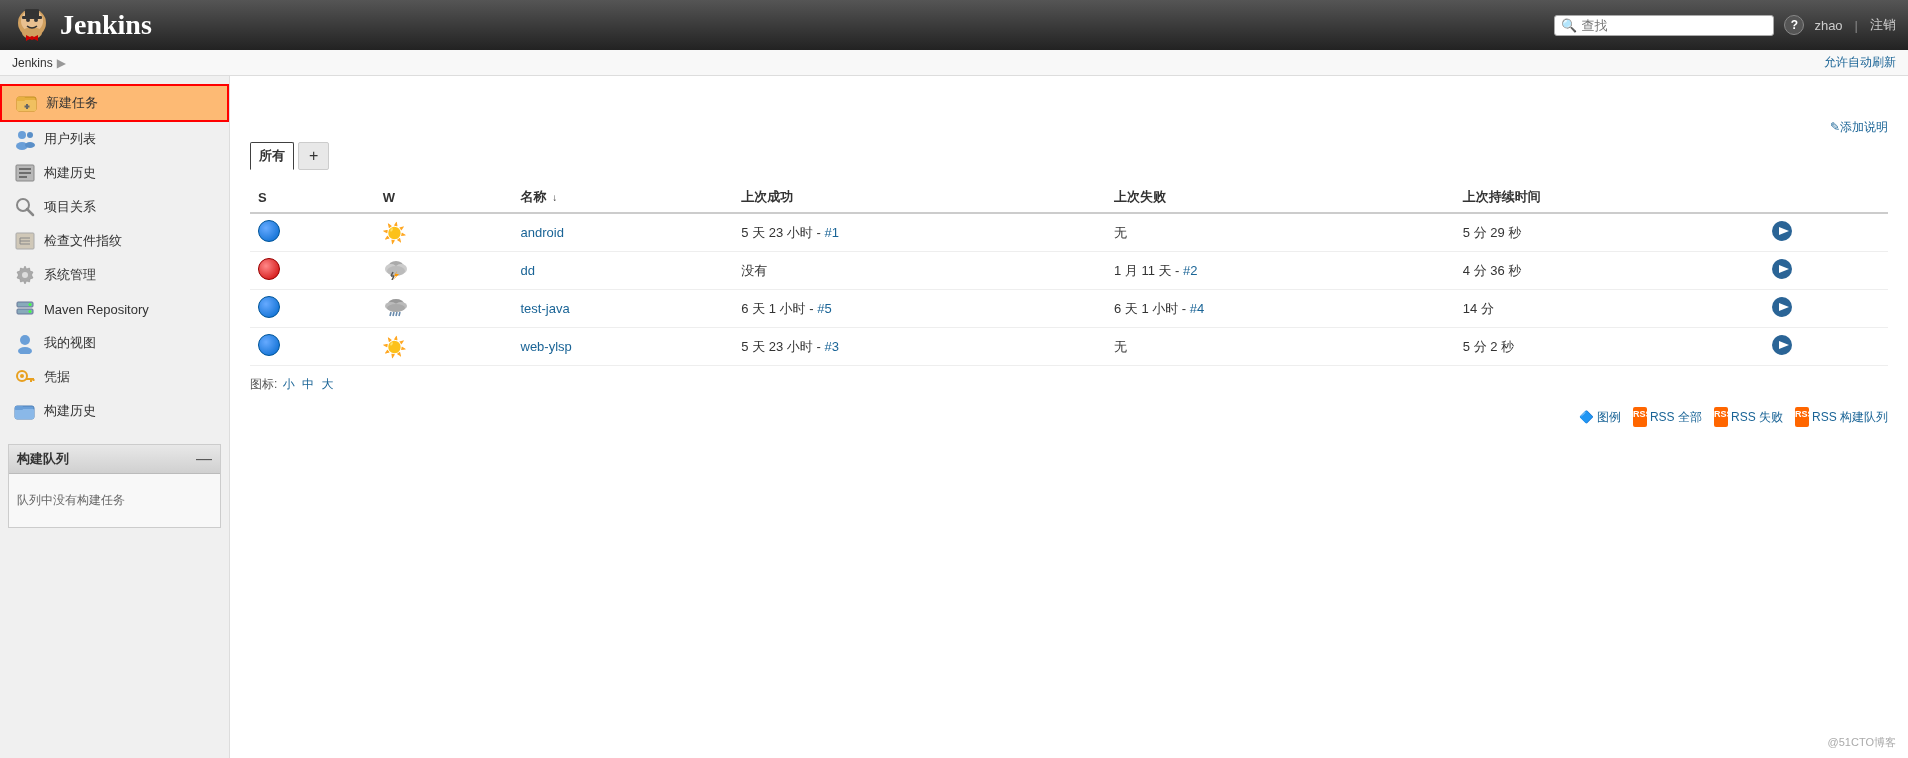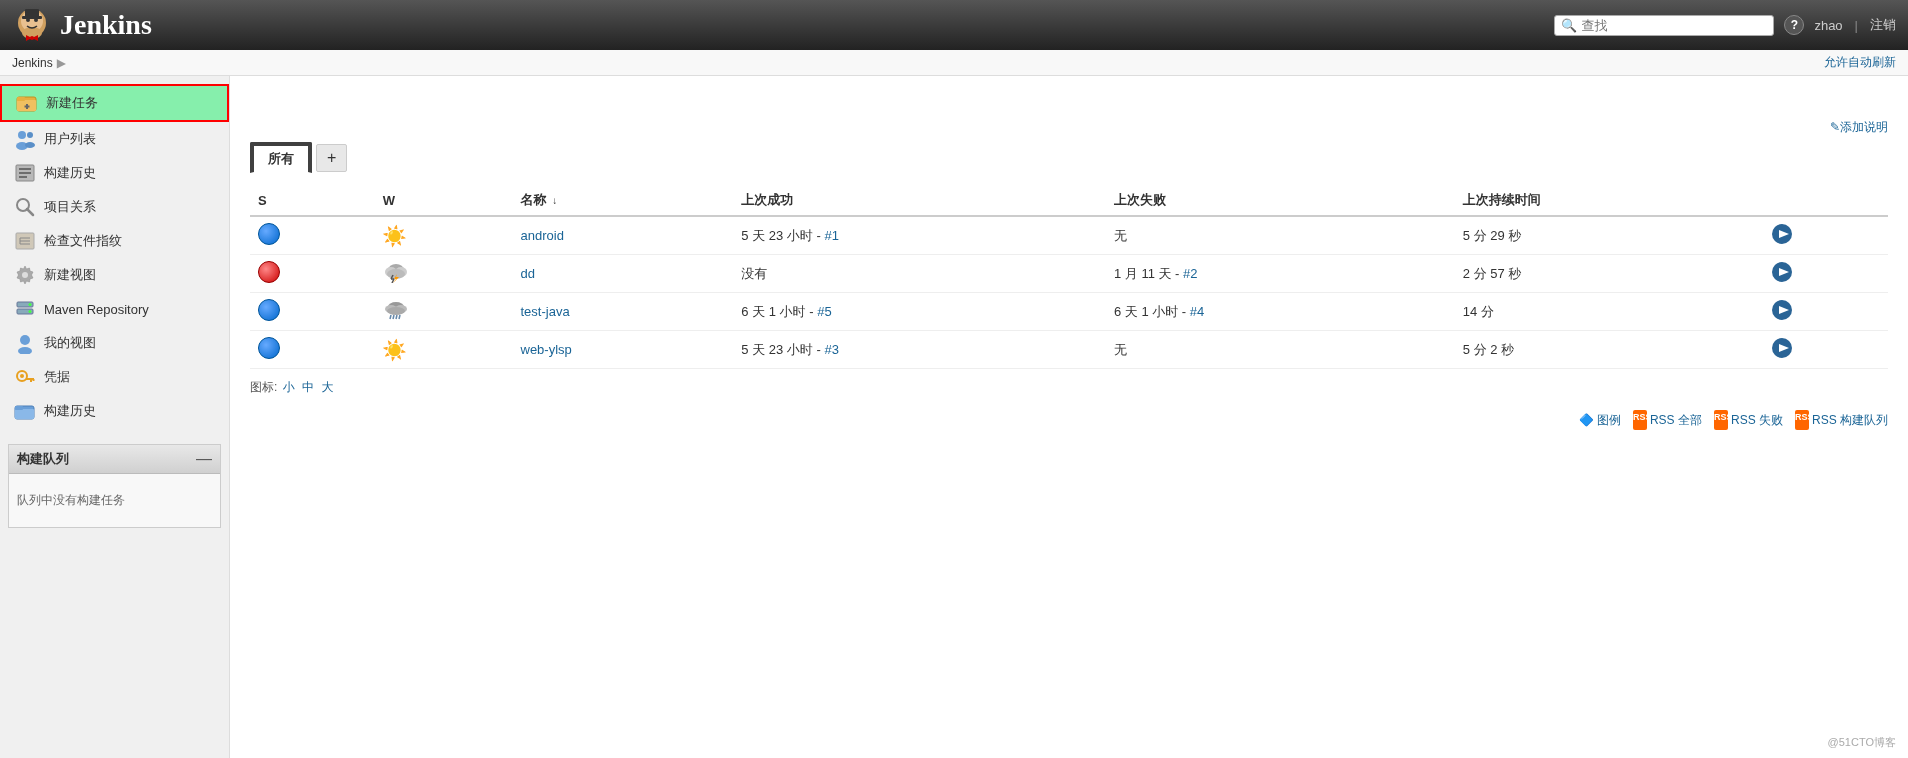--- a/index.html
+++ b/index.html
@@ -132,21 +132,21 @@
       display: flex;
       align-items: center;
       padding: 6px 14px;
       cursor: pointer;
       gap: 8px;
       font-size: 13px;
       color: #333;
     }
     .sidebar-item.highlighted {
       border: 2px solid red;
-      background: #86efac;
+      background: #fdba74;
     }
     .sidebar-icon {
       width: 22px;
       height: 22px;
       display: flex;
       align-items: center;
       justify-content: center;
       flex-shrink: 0;
     }
     .sidebar-label {
@@ -194,22 +194,22 @@
     }
 
     
     #tabs-bar {
       display: flex;
       align-items: center;
       gap: 4px;
       margin-bottom: 12px;
     }
     .tab-item {
-      padding: 4px 14px;
-      border: 4px solid #404040;
+      padding: 4px 8px;
+      border: 1px solid #404040;
       background: #e8e8e8;
       cursor: pointer;
       font-size: 13px;
       border-radius: 2px 2px 0 0;
       font-family: Liberation Serif, serif;
     }
     .tab-item.active {
       background: #fff;
       border-bottom: 1px solid #fff;
       font-weight: bold;
@@ -450,21 +450,21 @@
     </div>
 
     <div class="sidebar-item">
       <span class="sidebar-icon">
         <svg width="22" height="22" viewBox="0 0 22 22">
           <circle cx="11" cy="11" r="4" fill="#888"></circle>
           <path d="M11 2 L12.5 5 L15.5 4 L16 7 L19 8 L17.5 11 L19 14 L16 15 L15.5 18 L12.5 17 L11 20 L9.5 17 L6.5 18 L6 15 L3 14 L4.5 11 L3 8 L6 7 L6.5 4 L9.5 5 Z" fill="#aaa" stroke="#888" stroke-width="0.5"></path>
           <circle cx="11" cy="11" r="3" fill="#ddd"></circle>
         </svg>
       </span>
-      <span class="sidebar-label">新建视图</span>
+      <span class="sidebar-label">系统管理</span>
     </div>
 
     <div class="sidebar-item">
       <span class="sidebar-icon">
         <svg width="22" height="22" viewBox="0 0 22 22">
           <rect x="3" y="4" width="16" height="5" rx="1" fill="#8ab" stroke="#679" stroke-width="1"></rect>
           <rect x="3" y="11" width="16" height="5" rx="1" fill="#8ab" stroke="#679" stroke-width="1"></rect>
           <circle cx="16" cy="6.5" r="1.5" fill="#4f4"></circle>
           <circle cx="16" cy="13.5" r="1.5" fill="#4f4"></circle>
         </svg>
@@ -589,21 +589,21 @@
               <polygon points="14,13 11,18 13,18 10,22 16,16 13,16" fill="#f90"></polygon>
             </svg>
           </td>
           <td>
             <a class="job-link">dd</a>
           </td>
           <td>没有</td>
           <td>
             <span>1 月 11 天 - </span><a class="build-link">#2</a>
           </td>
-          <td>2 分 57 秒</td>
+          <td>4 分 36 秒</td>
           <td>
             <span class="schedule-icon">
               <svg width="22" height="22" viewBox="0 0 22 22">
                 <circle cx="11" cy="11" r="10" fill="#2a6496"></circle>
                 <polygon points="8,7 18,11 8,15" fill="white"></polygon>
               </svg>
             </span>
           </td>
         </tr>
 

